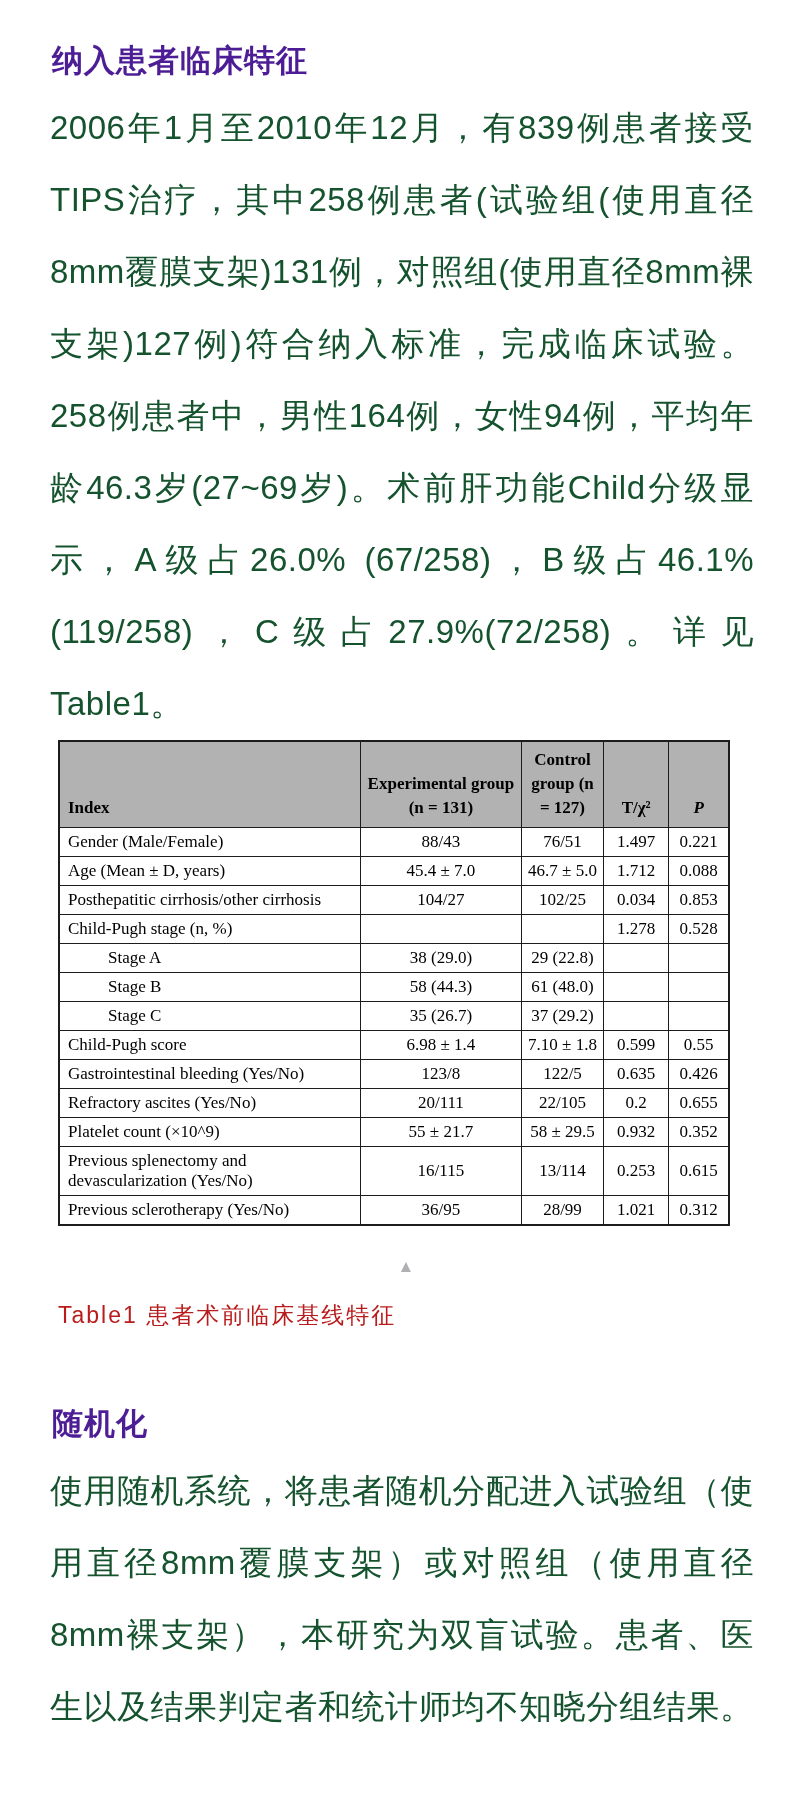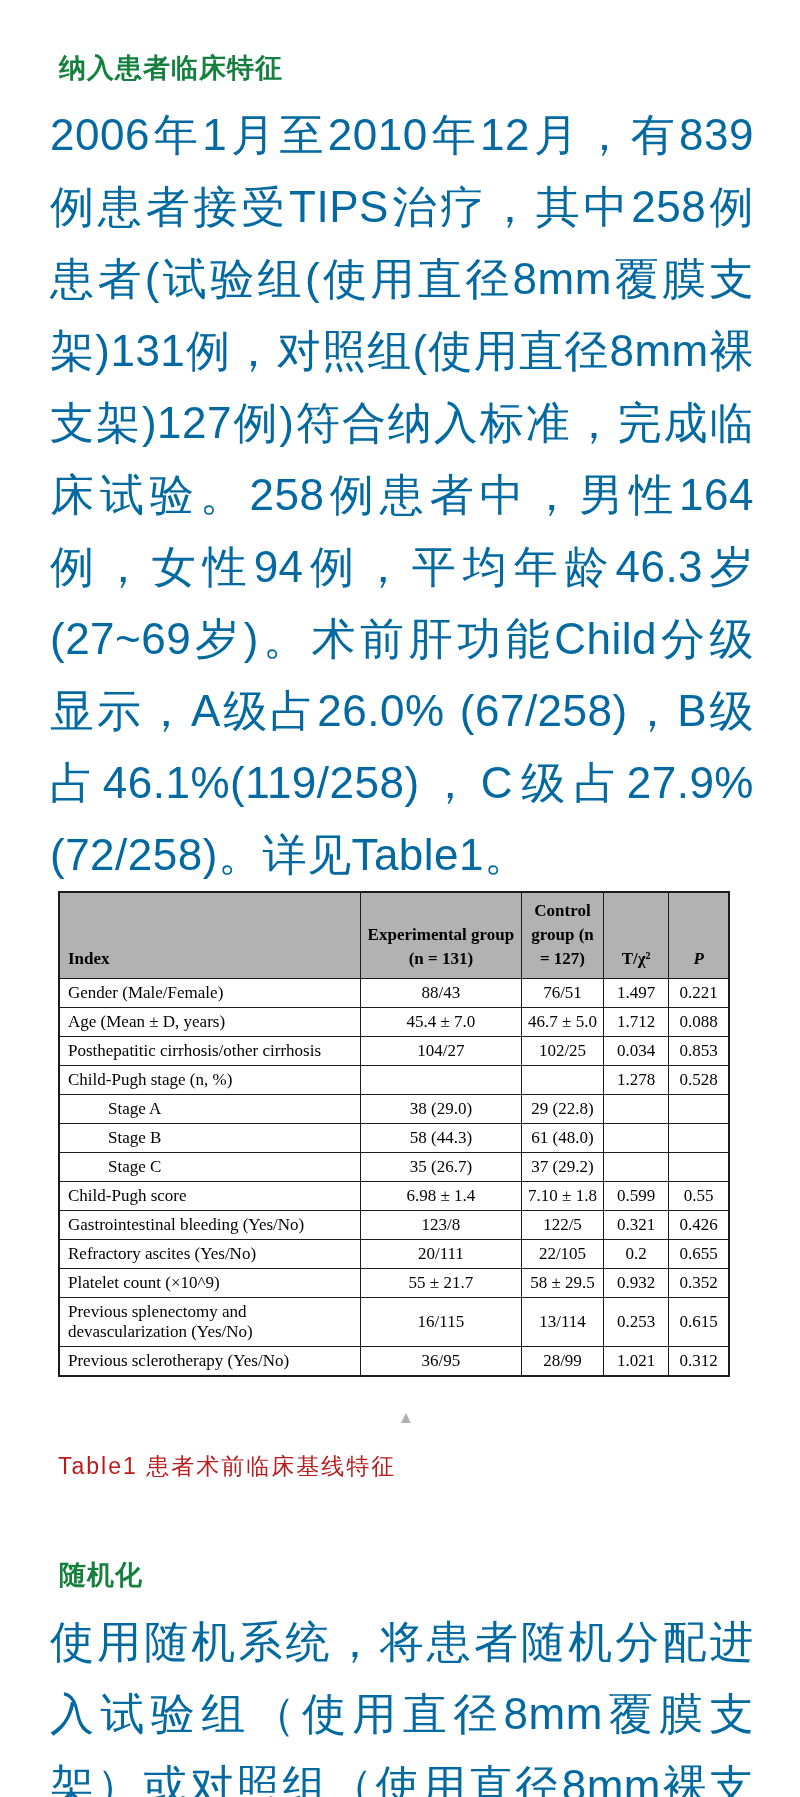--- a/index.html
+++ b/index.html
@@ -4,25 +4,25 @@
 <style>
   html,body { margin:0; padding:0; background:#ffffff; }
   .page {
     width:800px; height:1797px; overflow:hidden; background:#ffffff;
     font-family:"Liberation Sans","DejaVu Sans",sans-serif;
     position:relative;
   }
   .content { padding:42px 46px 0 50px; }
 
   .section-heading {
-    color:#15803d; font-size:27px; font-weight:700;
-    margin:9px; letter-spacing:1px; line-height:34px;
+    color:#4c1d95; font-size:31px; font-weight:700;
+    margin:2px; letter-spacing:1px; line-height:34px;
   }
   .body-paragraph {
-    font-size:44px; line-height:72px; color:#0369a1;
+    font-size:33px; line-height:72px; color:#14532d;
     text-align:justify; text-justify:inter-ideograph;
     letter-spacing:0.5px; margin:14px 0 0 0;
   }
 
   .table-figure { margin:0 0 0 8px; }
   table.data-table {
     border-collapse:collapse; width:672px;
     font-family:"Liberation Serif","DejaVu Serif",serif;
     color:#000; border:2px solid #1c1c1c; table-layout:fixed;
   }
@@ -130,21 +130,21 @@
               <td>Child-Pugh score</td>
               <td>6.98 ± 1.4</td>
               <td>7.10 ± 1.8</td>
               <td>0.599</td>
               <td>0.55</td>
             </tr>
             <tr>
               <td>Gastrointestinal bleeding (Yes/No)</td>
               <td>123/8</td>
               <td>122/5</td>
-              <td>0.321</td>
+              <td>0.635</td>
               <td>0.426</td>
             </tr>
             <tr>
               <td>Refractory ascites (Yes/No)</td>
               <td>20/111</td>
               <td>22/105</td>
               <td>0.2</td>
               <td>0.655</td>
             </tr>
             <tr>

